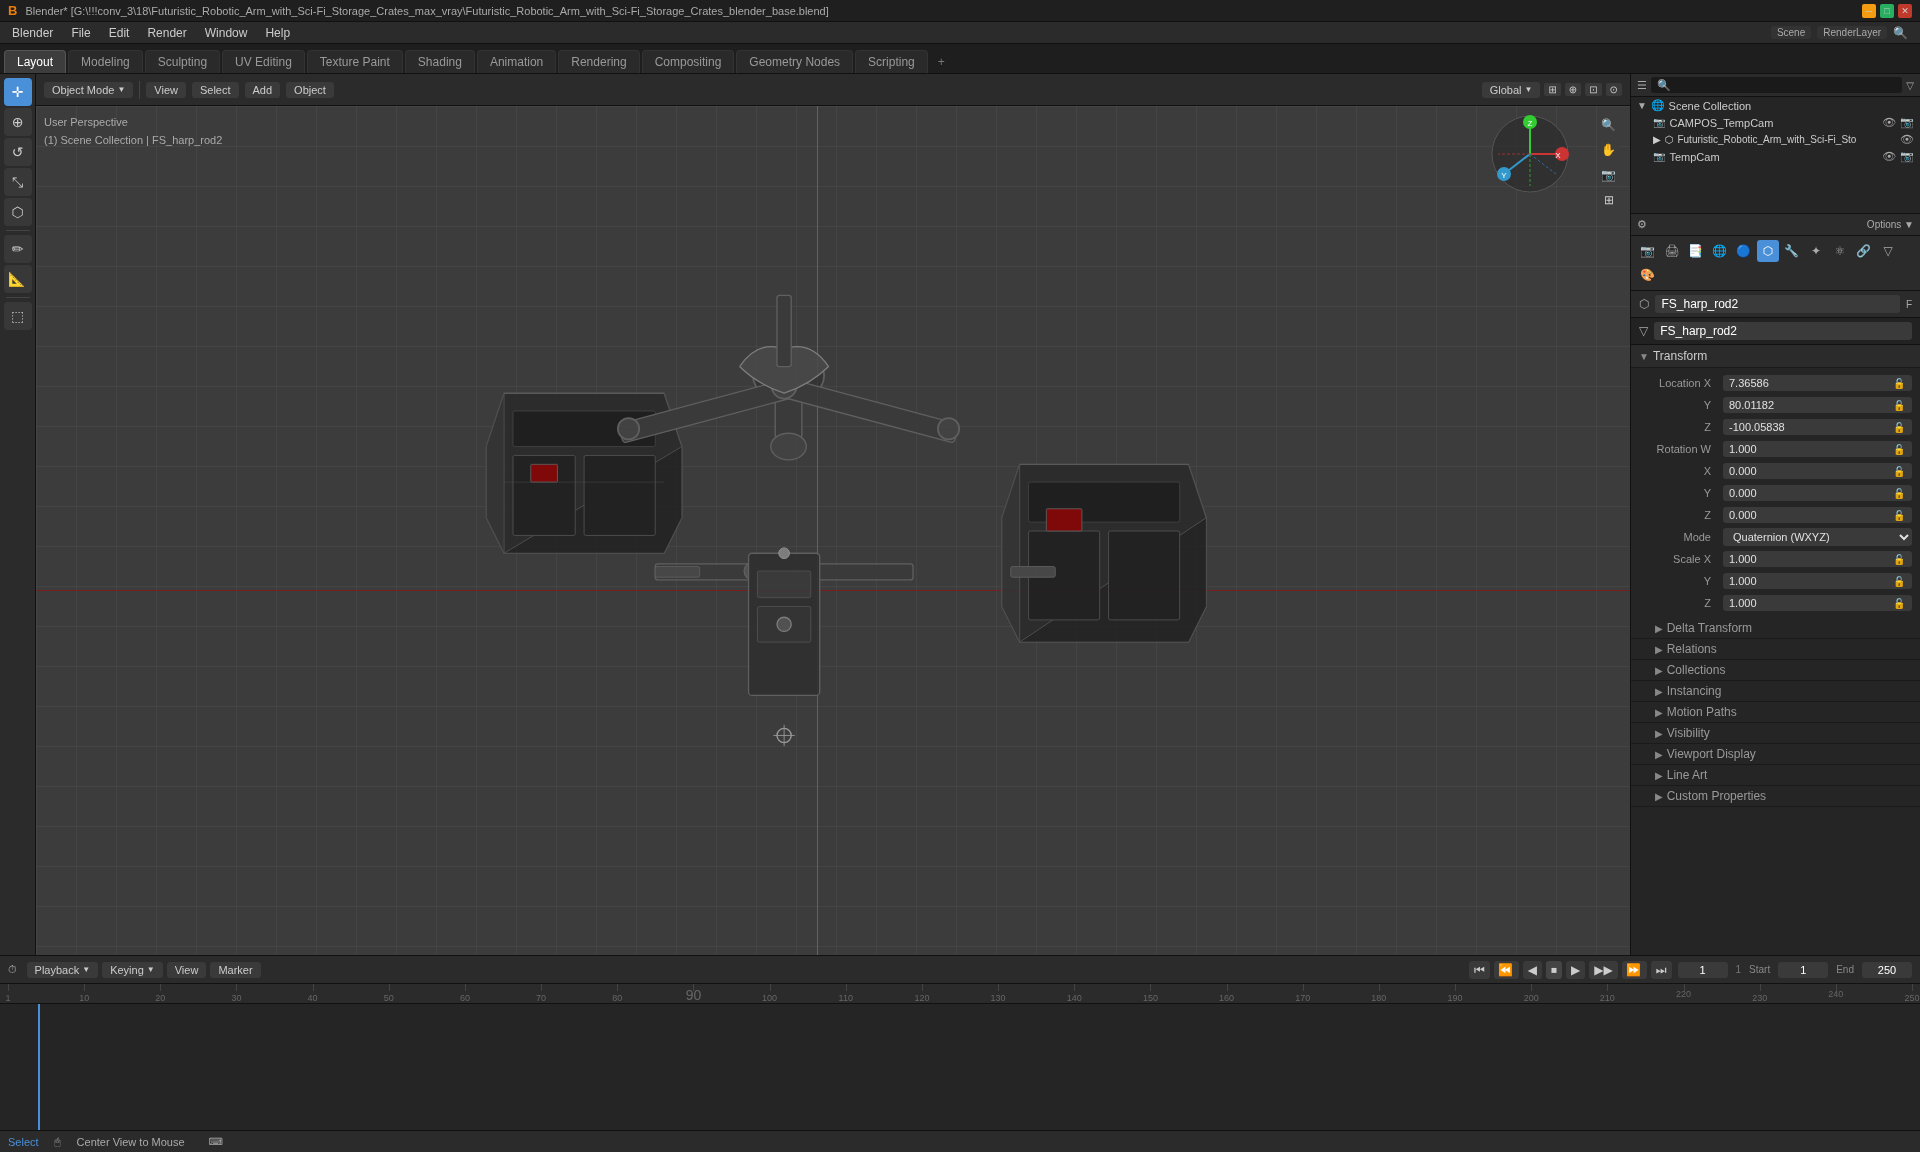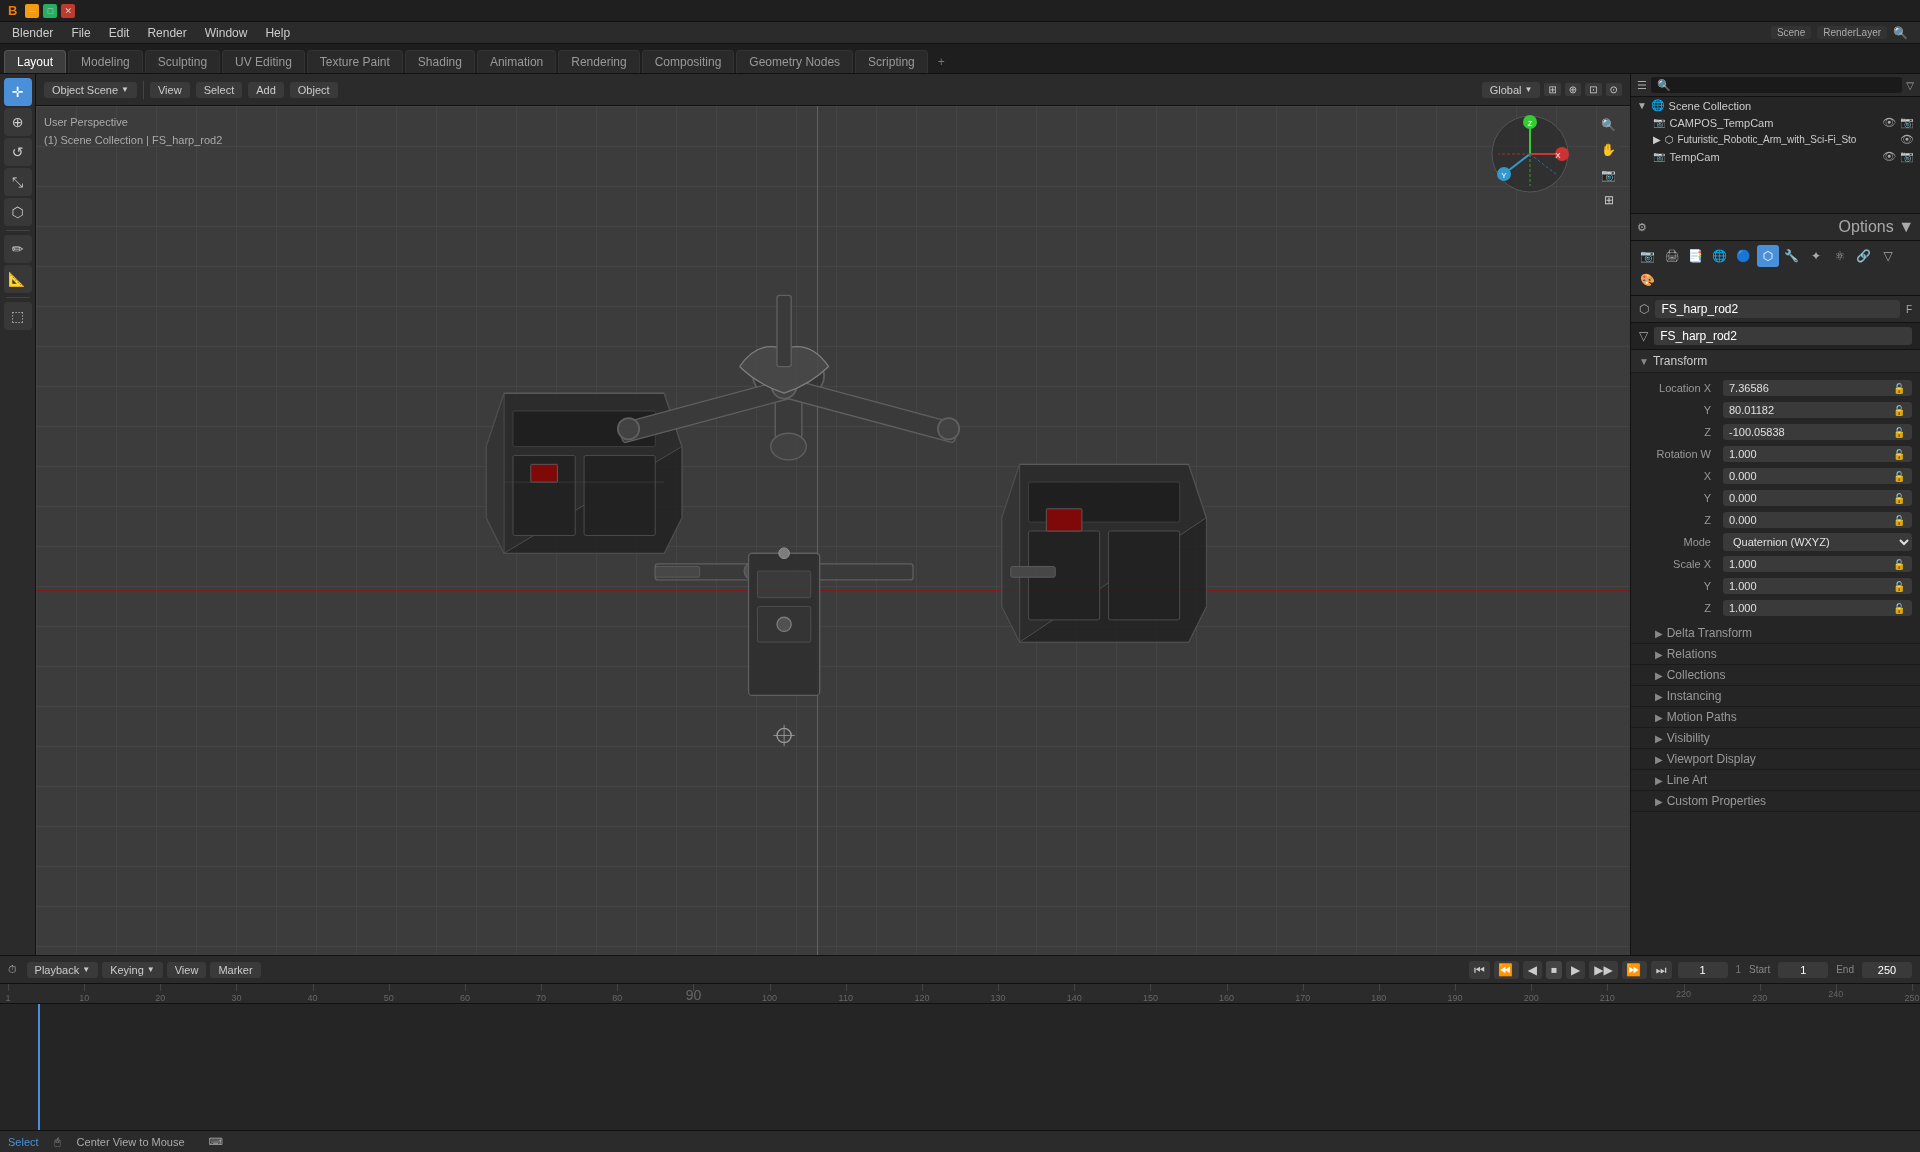--- a/index.html
+++ b/index.html
@@ -553,20 +553,21 @@
       border-radius: 2px;
       cursor: pointer;
       color: #ccc;
     }
   </style>
 </head>
 <body>
 
 <div id="title-bar">
   <span class="logo">B</span>
+  <span class="title-text">Blender* [G:\!!!conv_3\18\Futuristic_Robotic_Arm_with_Sci-Fi_Storage_Crates_max_vray\Futuristic_Robotic_Arm_with_Sci-Fi_Storage_Crates_blender_base.blend]</span>
   <div class="win-controls">
     <div class="win-btn min">─</div>
     <div class="win-btn max">□</div>
     <div class="win-btn close">✕</div>
   </div>
 </div>
 
 <div id="menu-bar">
   <div class="menu-item">Blender</div>
   <div class="menu-item">File</div>
@@ -608,21 +609,21 @@
     <div class="tool-separator"></div>
     <div class="tool-btn" title="Annotate">✏</div>
     <div class="tool-btn" title="Measure">📐</div>
     <div class="tool-separator"></div>
     <div class="tool-btn" title="Add">⬚</div>
   </div>
 
   <div id="viewport-area">
 
     <div id="viewport-header">
-      <div class="header-btn header-dropdown">Object Scene</div>
+      <div class="header-btn header-dropdown">Object Mode</div>
       <div style="width:1px;height:18px;background:#444;"></div>
       <div class="header-btn">View</div>
       <div class="header-btn">Select</div>
       <div class="header-btn">Add</div>
       <div class="header-btn">Object</div>
       <div style="flex:1;"></div>
       <div id="header-right">
         <div class="header-btn header-dropdown">Global</div>
         <div class="viewport-overlay-btn">⊞</div>
         <div class="viewport-overlay-btn">⊕</div>
@@ -782,21 +783,21 @@
         <span class="eye-icon">👁</span>
         <span class="camera-icon">📷</span>
       </div>
     </div>
 
     <div id="properties-panel">
 
       <div id="prop-header">
         <span style="font-size:11px;color:#aaa;">⚙</span>
         <span style="font-size:11px;color:#aaa;flex:1;"></span>
-        <span style="font-size:16px;color:#aaa;cursor:pointer;">Options ▼</span>
+        <span style="font-size:10px;color:#aaa;cursor:pointer;">Options ▼</span>
       </div>
 
       <div class="prop-icons-row">
         <div class="prop-icon-btn" title="Render">📷</div>
         <div class="prop-icon-btn" title="Output">🖨</div>
         <div class="prop-icon-btn" title="View Layer">📑</div>
         <div class="prop-icon-btn" title="Scene">🌐</div>
         <div class="prop-icon-btn" title="World">🔵</div>
         <div class="prop-icon-btn active" title="Object">⬡</div>
         <div class="prop-icon-btn" title="Modifiers">🔧</div>

